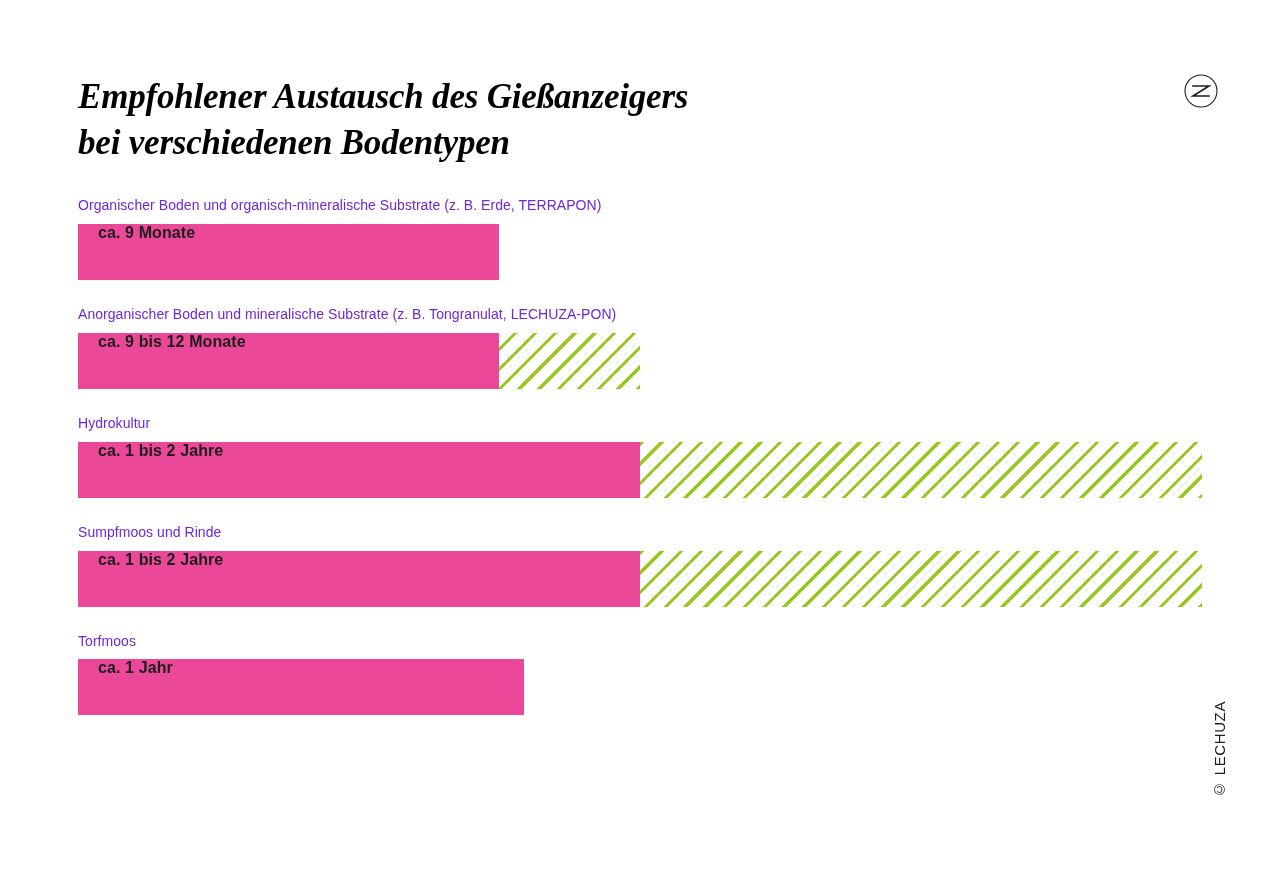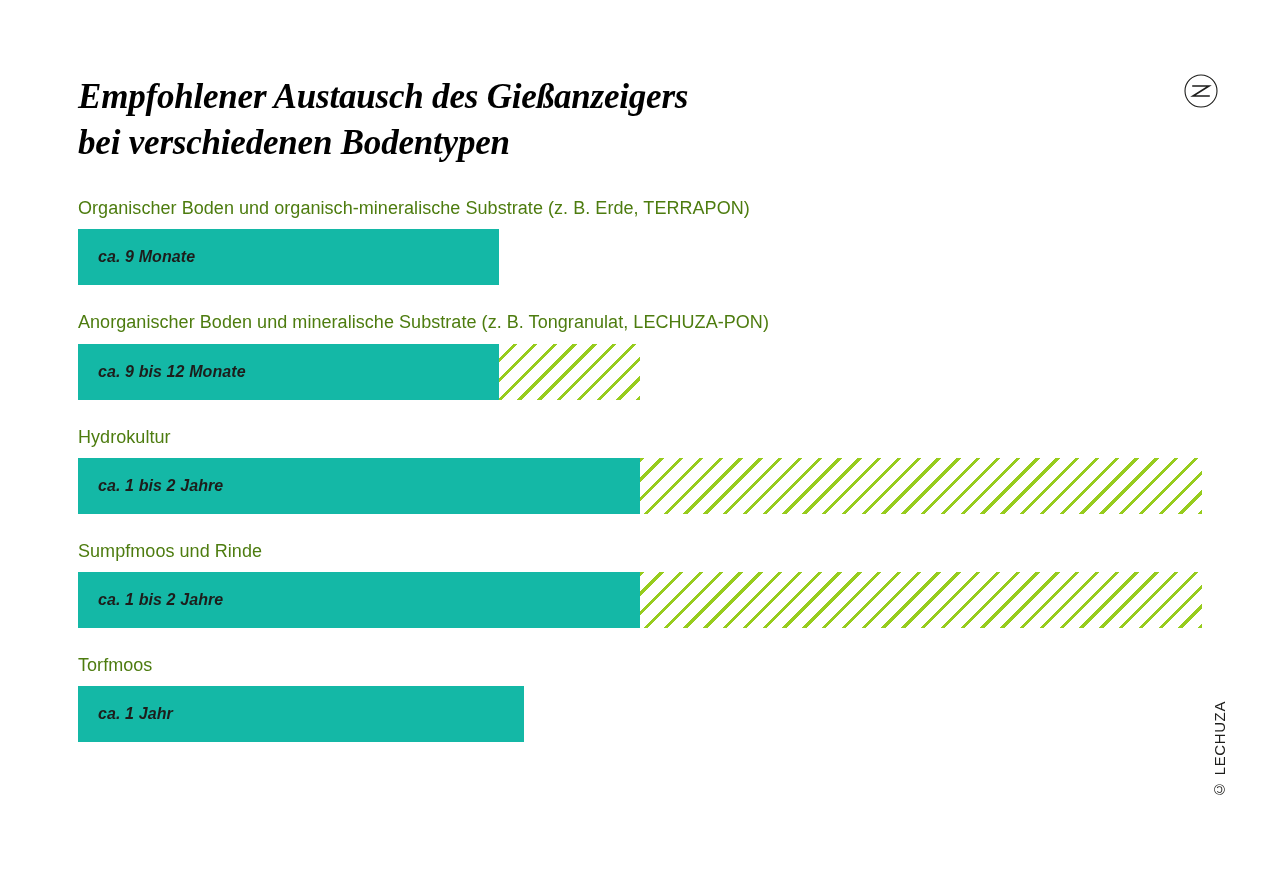--- a/index.html
+++ b/index.html
@@ -54,42 +54,40 @@
     left: 78px;
     top: 196px;
     width: 1130px;
   }
   .row {
     margin-bottom: 25px;
   }
   .row:last-child { margin-bottom: 0; }
 
   .row-label {
-    font-size: 18px;
+    font-size: 14px;
     line-height: 1.35;
-    color: #4d7c0f;
+    color: #6d28d9;
     margin-bottom: 9px;
     letter-spacing: 0.05px;
   }
 
   .bar-track {
     position: relative;
     height: 56px;
   }
   .bar-solid {
     position: absolute;
     left: 0;
     top: 0;
     height: 56px;
-    background: #14b8a6;
+    background: #ec4899;
     display: flex;
-    align-items: center;
     box-sizing: border-box;
     padding-left: 20px;
-    font-style: italic;
   }
   .bar-value {
     font-size: 16px;
     font-weight: bold;
     color: #1d1d1b;
     letter-spacing: 0.1px;
   }
   .bar-hatch {
     position: absolute;
     top: 0;

